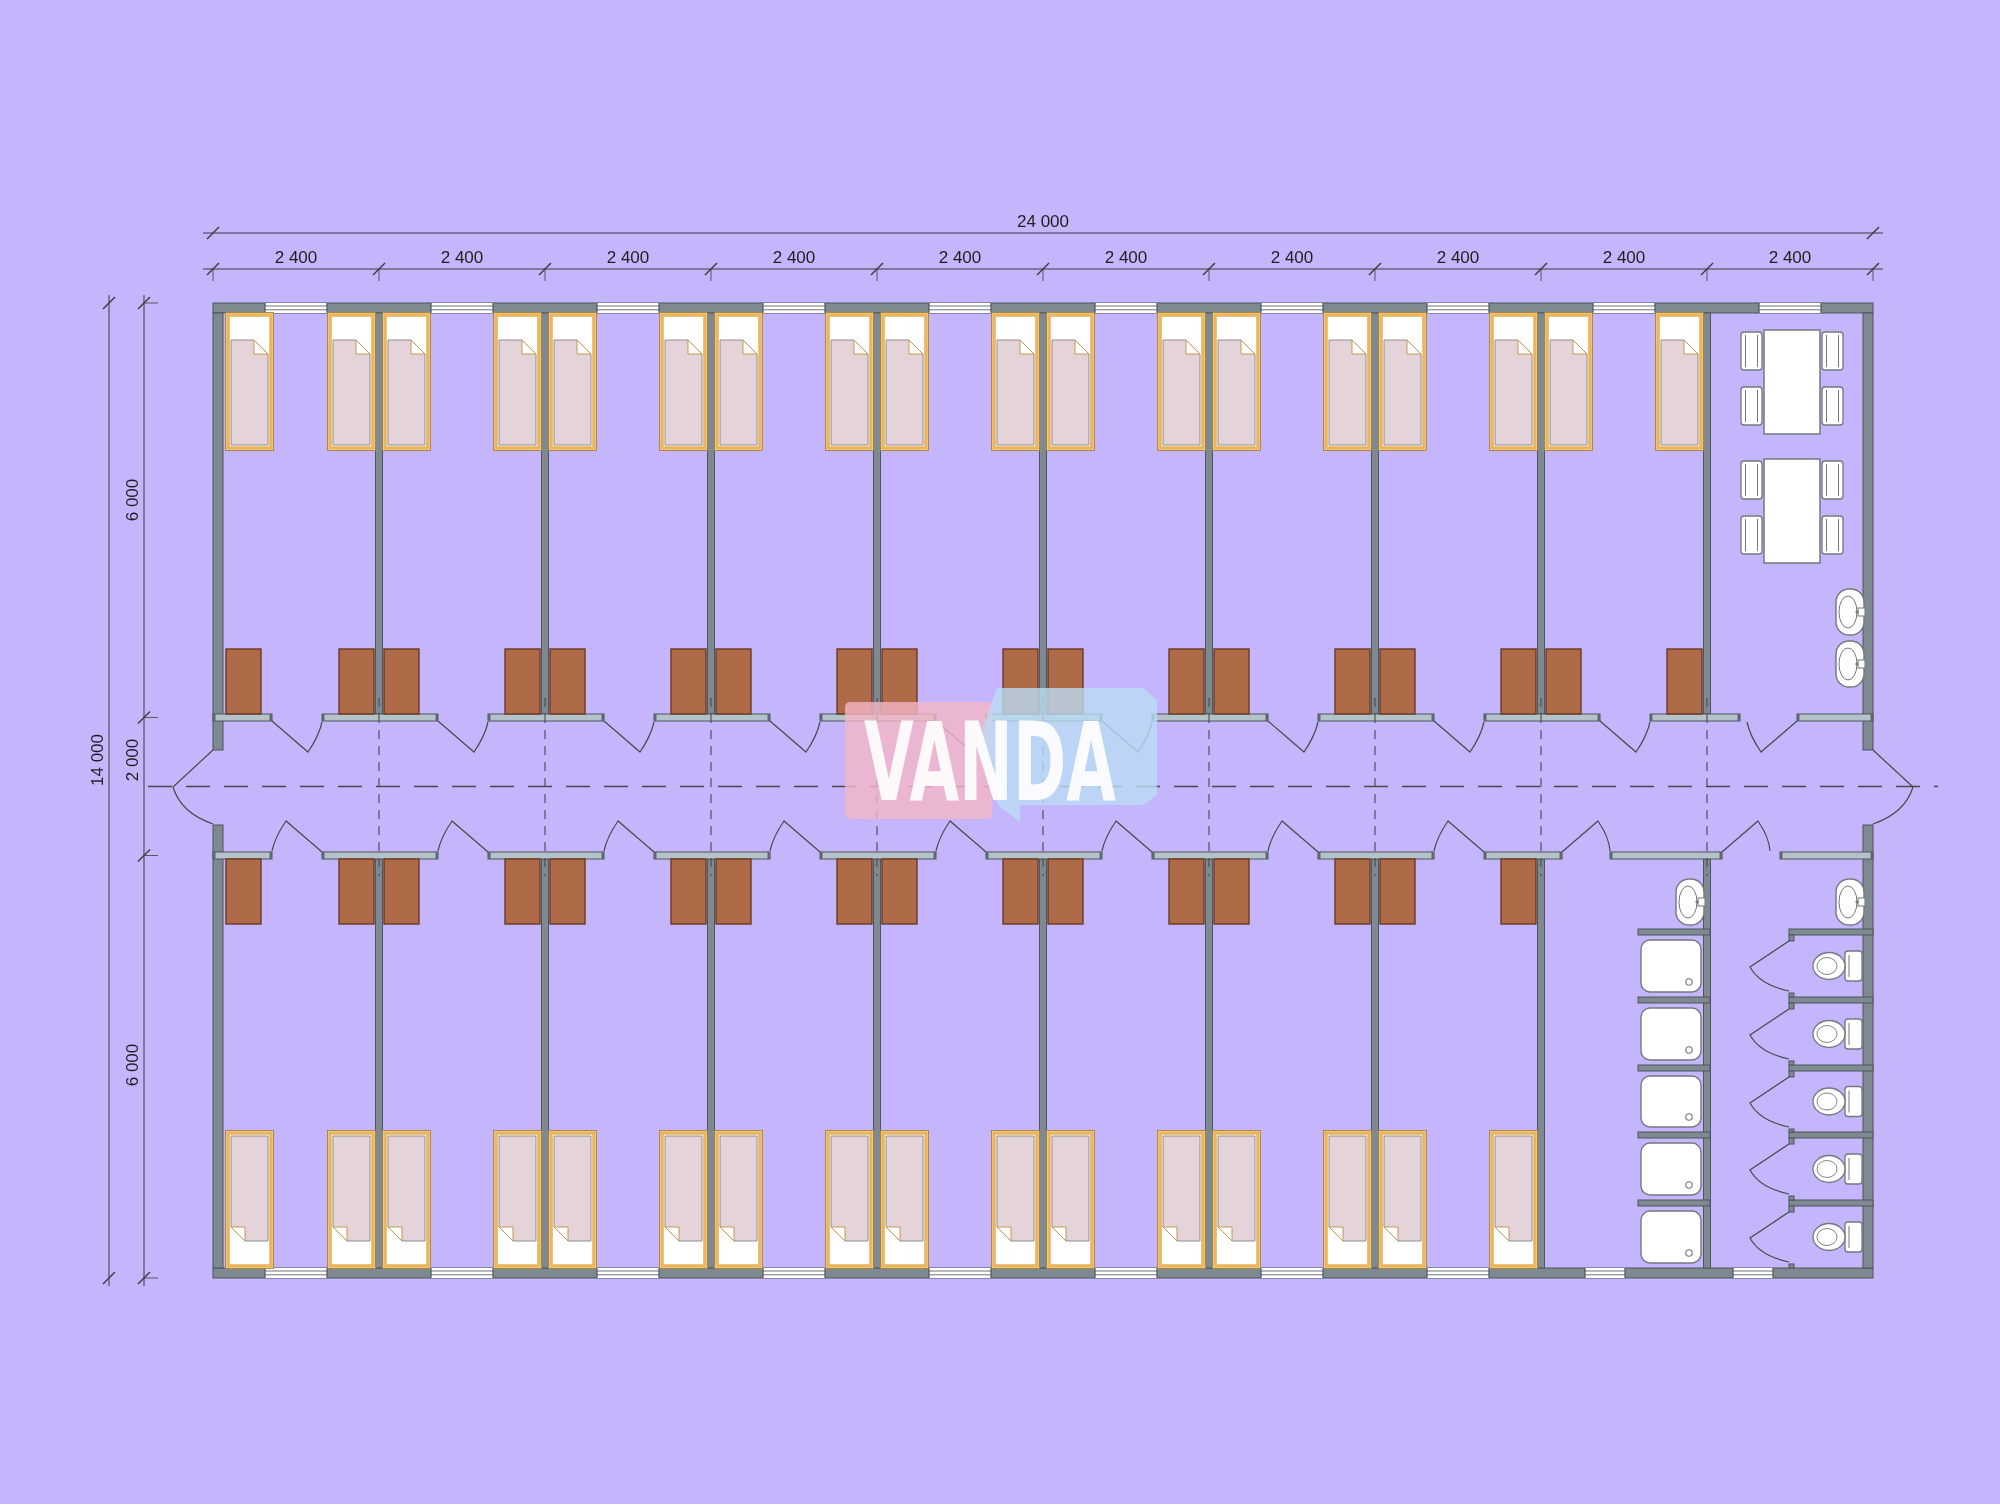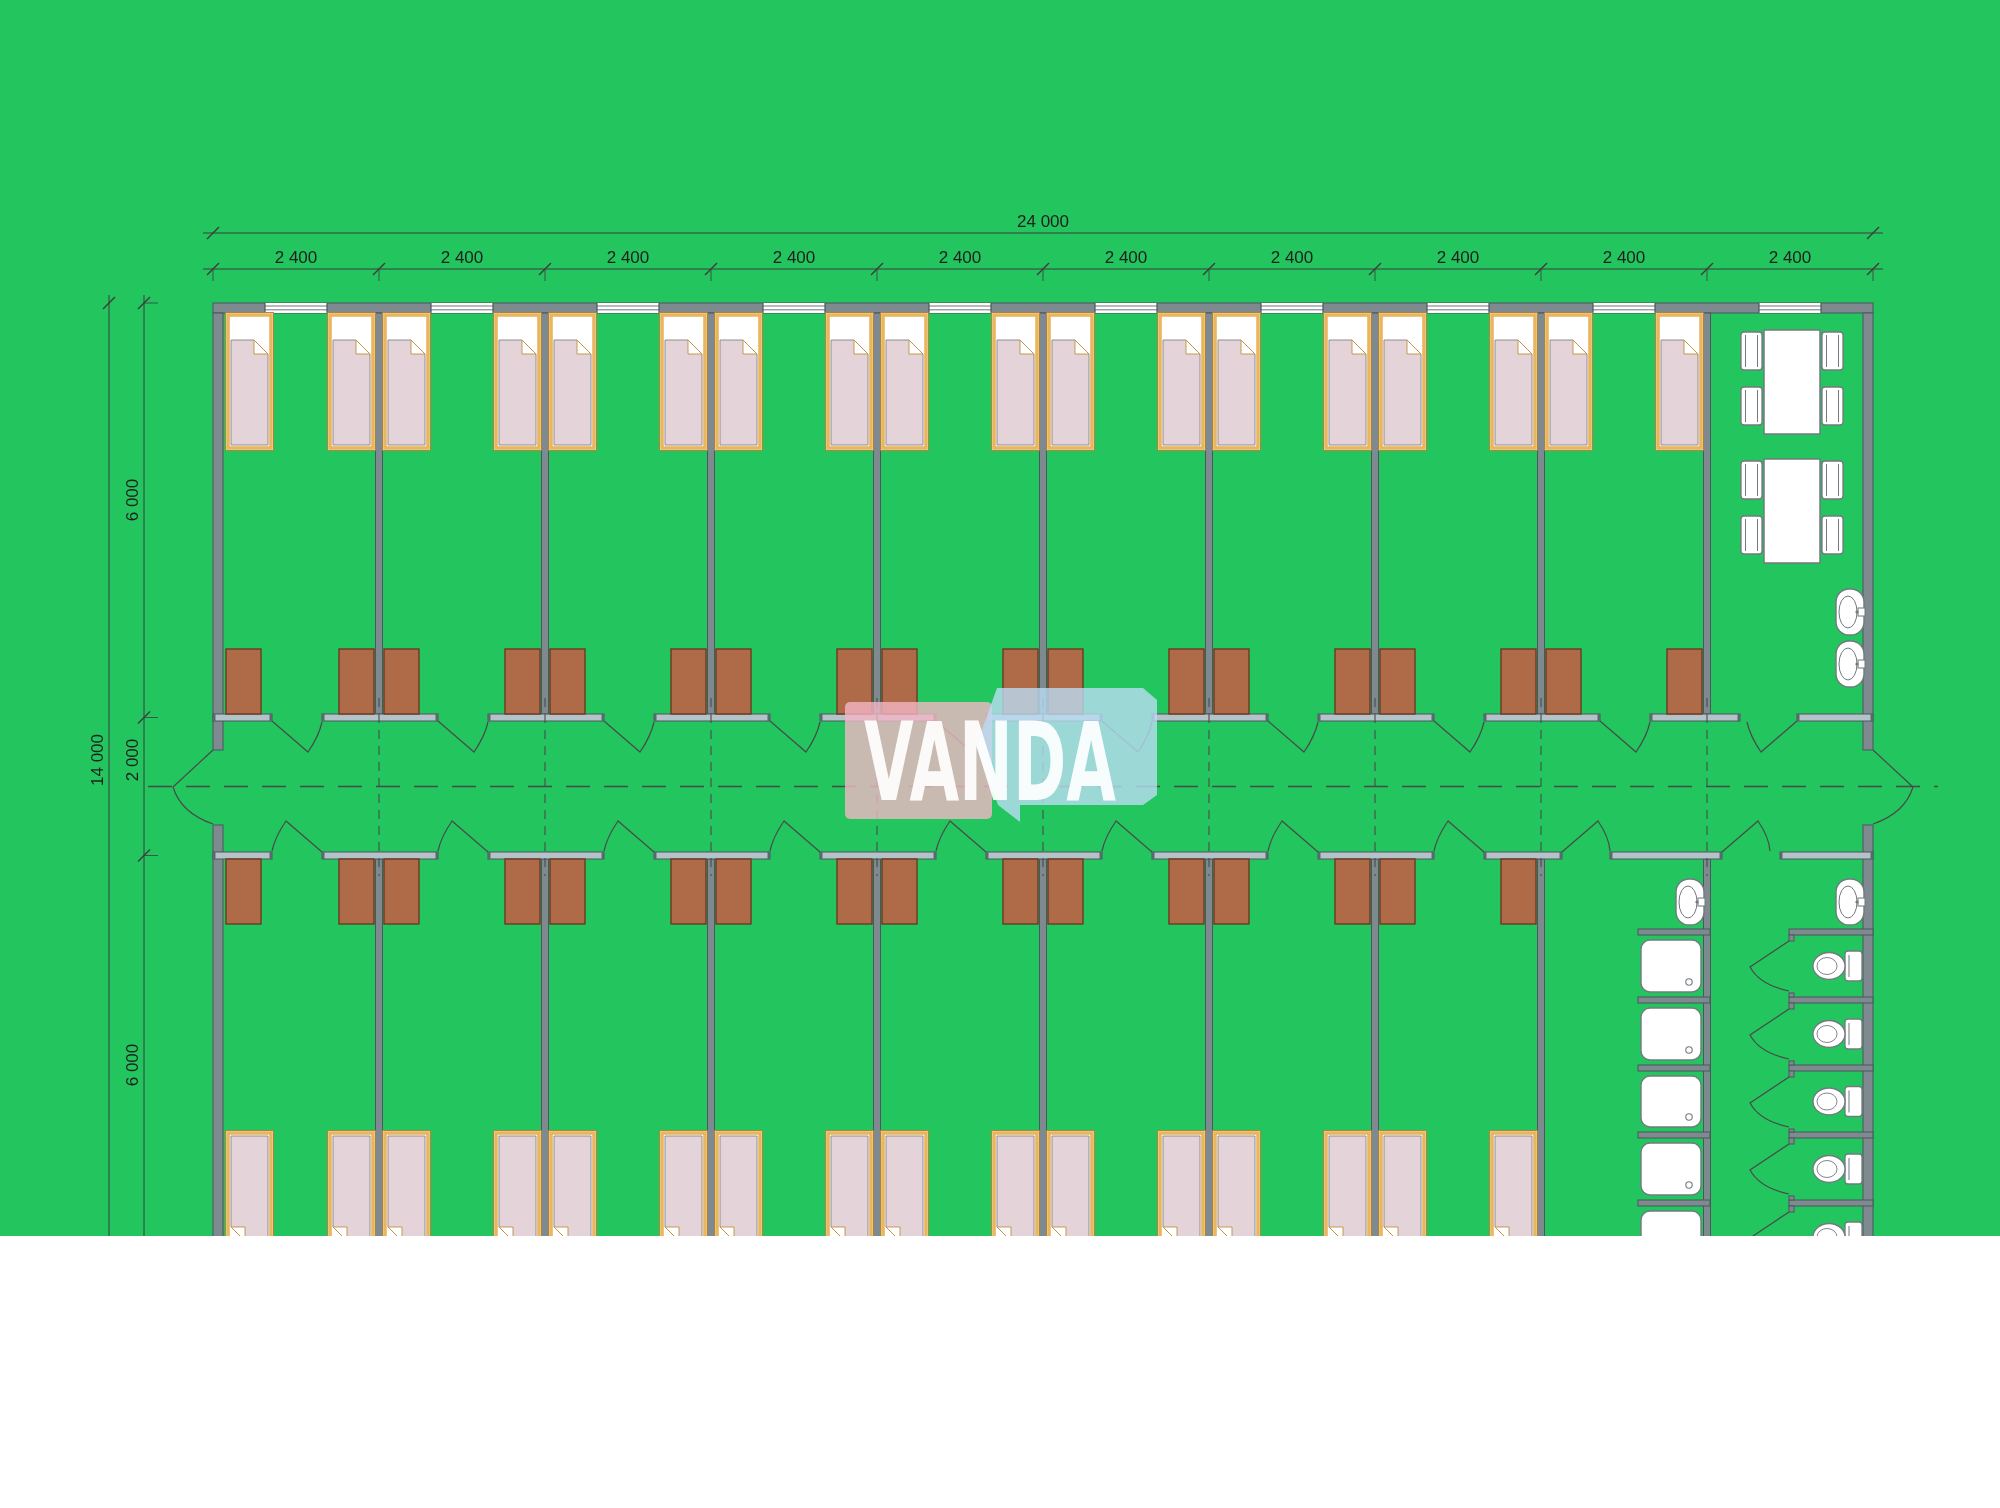--- a/index.html
+++ b/index.html
@@ -1,16 +1,16 @@
 <!DOCTYPE html>
 <html><head>
 <meta charset="utf-8">
 <style>
   html,body{margin:0;padding:0;background:#fff;}
-  .page{position:relative;width:2000px;height:1236px;background:#22c55e;overflow:hidden;
+  .page{position:relative;width:2000px;height:1504px;background:#c4b5fd;overflow:hidden;
         font-family:"Liberation Sans",sans-serif;}
   svg{position:absolute;left:0;top:0;}
   text{font-family:"Liberation Sans",sans-serif;}
   .logo-text{font-family:"DejaVu Sans",sans-serif;font-weight:bold;}
 </style>
 </head>
 <body>
 
 <div class="page">
   <svg id="plan" width="2000" height="1508" viewBox="0 0 2000 1508">

